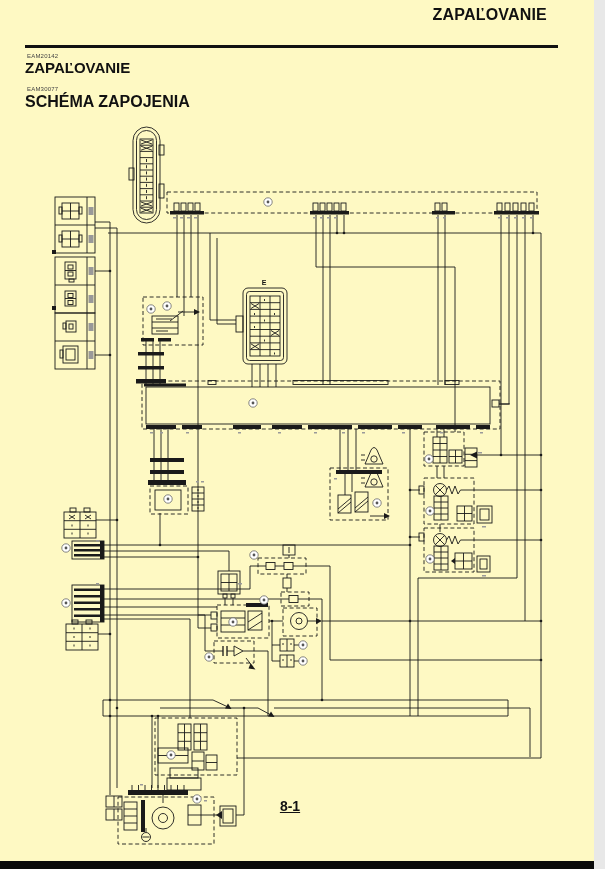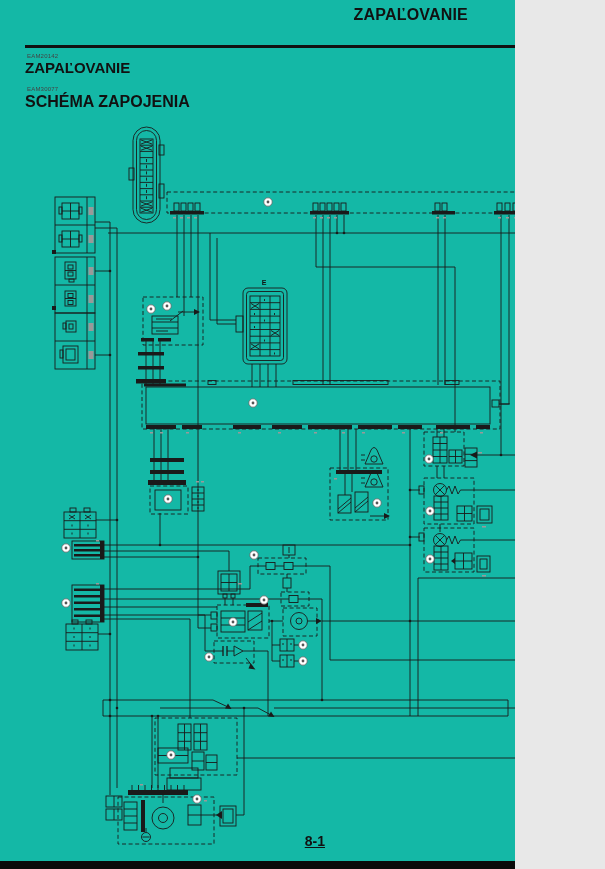--- a/index.html
+++ b/index.html
@@ -1,25 +1,25 @@
 <!DOCTYPE html>
 <html><head>
 <meta charset="utf-8">
 <style>
   html,body{margin:0;padding:0;background:#e8e8e8;}
-  .page{position:relative;width:515px;height:869px;background:#14b8a6;overflow:hidden;
+  .page{position:relative;width:594px;height:869px;background:#fef9c3;overflow:hidden;
         font-family:"Liberation Sans",sans-serif;color:#111;}
   .hdr-title{position:absolute;top:6px;right:47px;font-size:16px;font-weight:bold;letter-spacing:.2px;}
   .hdr-rule{position:absolute;left:25px;top:45px;width:533px;height:3px;background:#111;}
   .code{position:absolute;font-size:6px;color:#444;letter-spacing:.2px;}
   .code1{left:27px;top:53px;}
   .code2{left:27px;top:86px;}
   .h2{position:absolute;left:25px;top:59px;font-size:15px;font-weight:bold;}
   .h3{position:absolute;left:25px;top:93px;font-size:16px;font-weight:bold;}
-  .pagenum{position:absolute;left:255px;top:833px;width:70px;text-align:right;font-size:14px;font-weight:bold;text-decoration:underline;}
+  .pagenum{position:absolute;left:255px;top:798px;width:70px;text-align:center;font-size:14px;font-weight:bold;text-decoration:underline;}
   .botbar{position:absolute;left:0;top:861px;width:605px;height:8px;background:#0a0a0a;}
   svg.diag{position:absolute;left:0;top:0;}
   .w{stroke:#1a1a1a;fill:none;stroke-width:.9;}
   .w2{stroke:#1a1a1a;fill:none;stroke-width:1.3;}
   .f{fill:#1a1a1a;stroke:none;}
   .ds{stroke:#1a1a1a;fill:none;stroke-width:.9;stroke-dasharray:4 2.6;}
   .gy{fill:#999;stroke:none;}
   .co{stroke:#666;fill:#fff;stroke-width:.8;}
   .cd{fill:#555;stroke:none;}
   .tx{font-family:"Liberation Sans",sans-serif;font-size:7px;font-weight:bold;fill:#111;}

